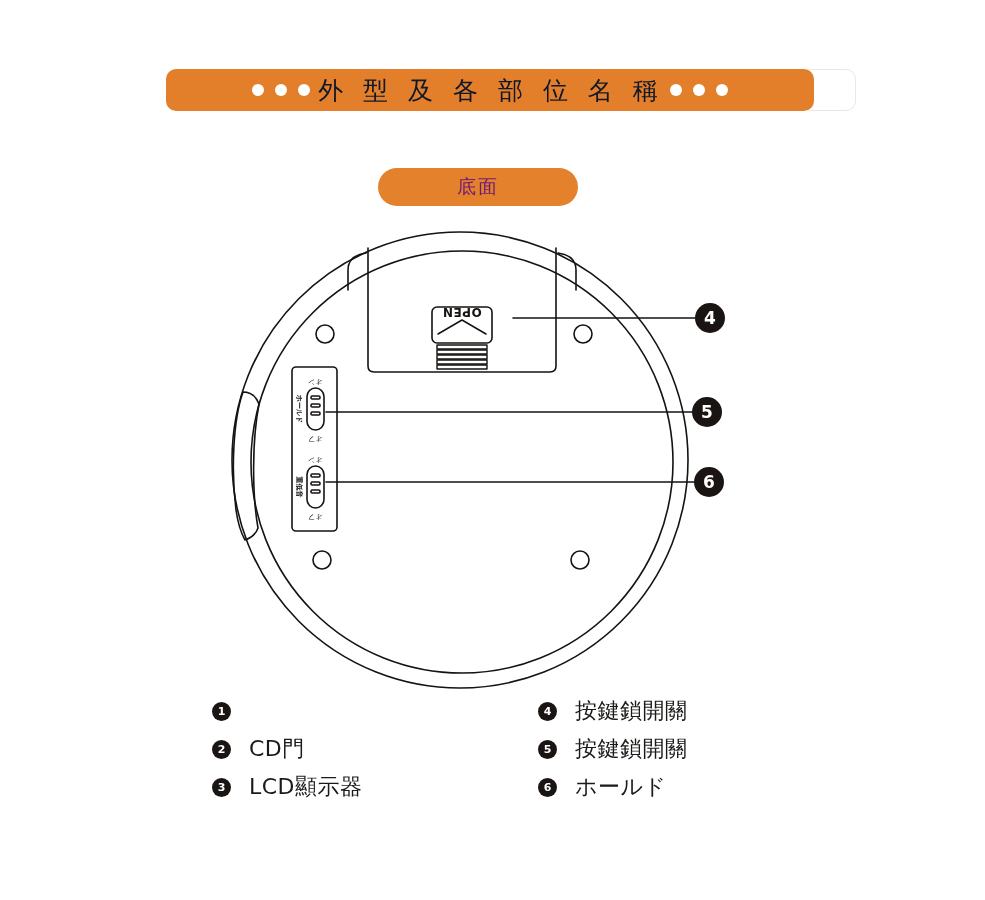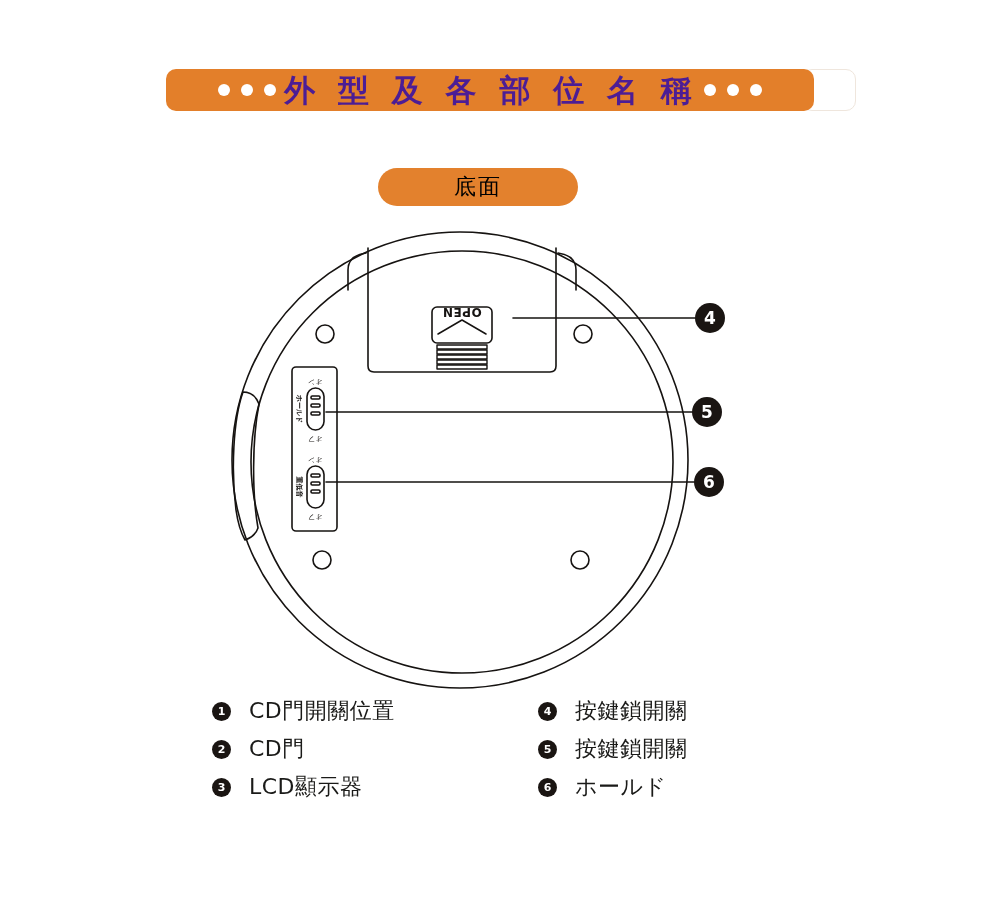--- a/index.html
+++ b/index.html
@@ -54,40 +54,40 @@
     align-items: center;
     gap: 11px;
   }
   .hdot {
     width: 12px;
     height: 12px;
     border-radius: 50%;
     background: #ffffff;
   }
   .header-title {
-    color: #4c1d95;
-    font-size: 31px;
+    color: #0f172a;
+    font-size: 25px;
     letter-spacing: 6px;
-    font-weight: 700;
+    font-weight: 400;
     white-space: nowrap;
     padding: 0 6px 0 8px;
     line-height: 1;
   }
 
   
   .section-pill {
     position: absolute;
     left: 378px;
     top: 168px;
     width: 200px;
     height: 38px;
     background: #e3812d;
     border-radius: 19px;
-    color: #000000;
-    font-size: 22px;
+    color: #701a75;
+    font-size: 19px;
     letter-spacing: 2px;
     display: flex;
     align-items: center;
     justify-content: center;
     box-sizing: border-box;
   }
 
   
   .diagram {
     position: absolute;
@@ -260,21 +260,20 @@
 
 <div class="callout callout-4">4</div>
 <div class="callout callout-5">5</div>
 <div class="callout callout-6">6</div>
 
 <div class="legend">
 
   <div class="legend-col left">
     <div class="legend-row">
       <span class="legend-badge">1</span>
-      <span class="legend-label">CD門開關位置</span>
     </div>
     <div class="legend-row">
       <span class="legend-badge">2</span>
       <span class="legend-label">CD門</span>
     </div>
     <div class="legend-row">
       <span class="legend-badge">3</span>
       <span class="legend-label">LCD顯示器</span>
     </div>
   </div>

